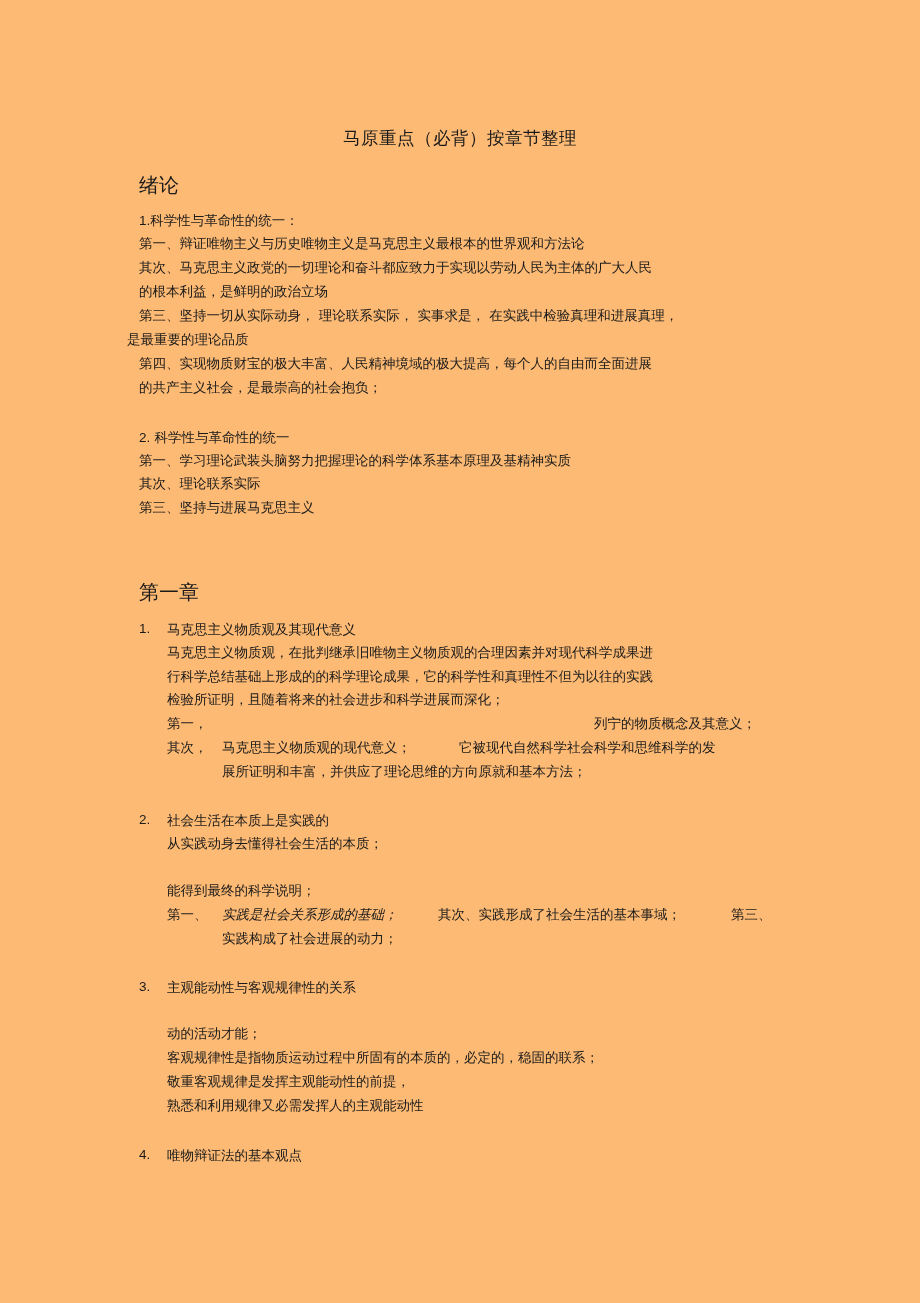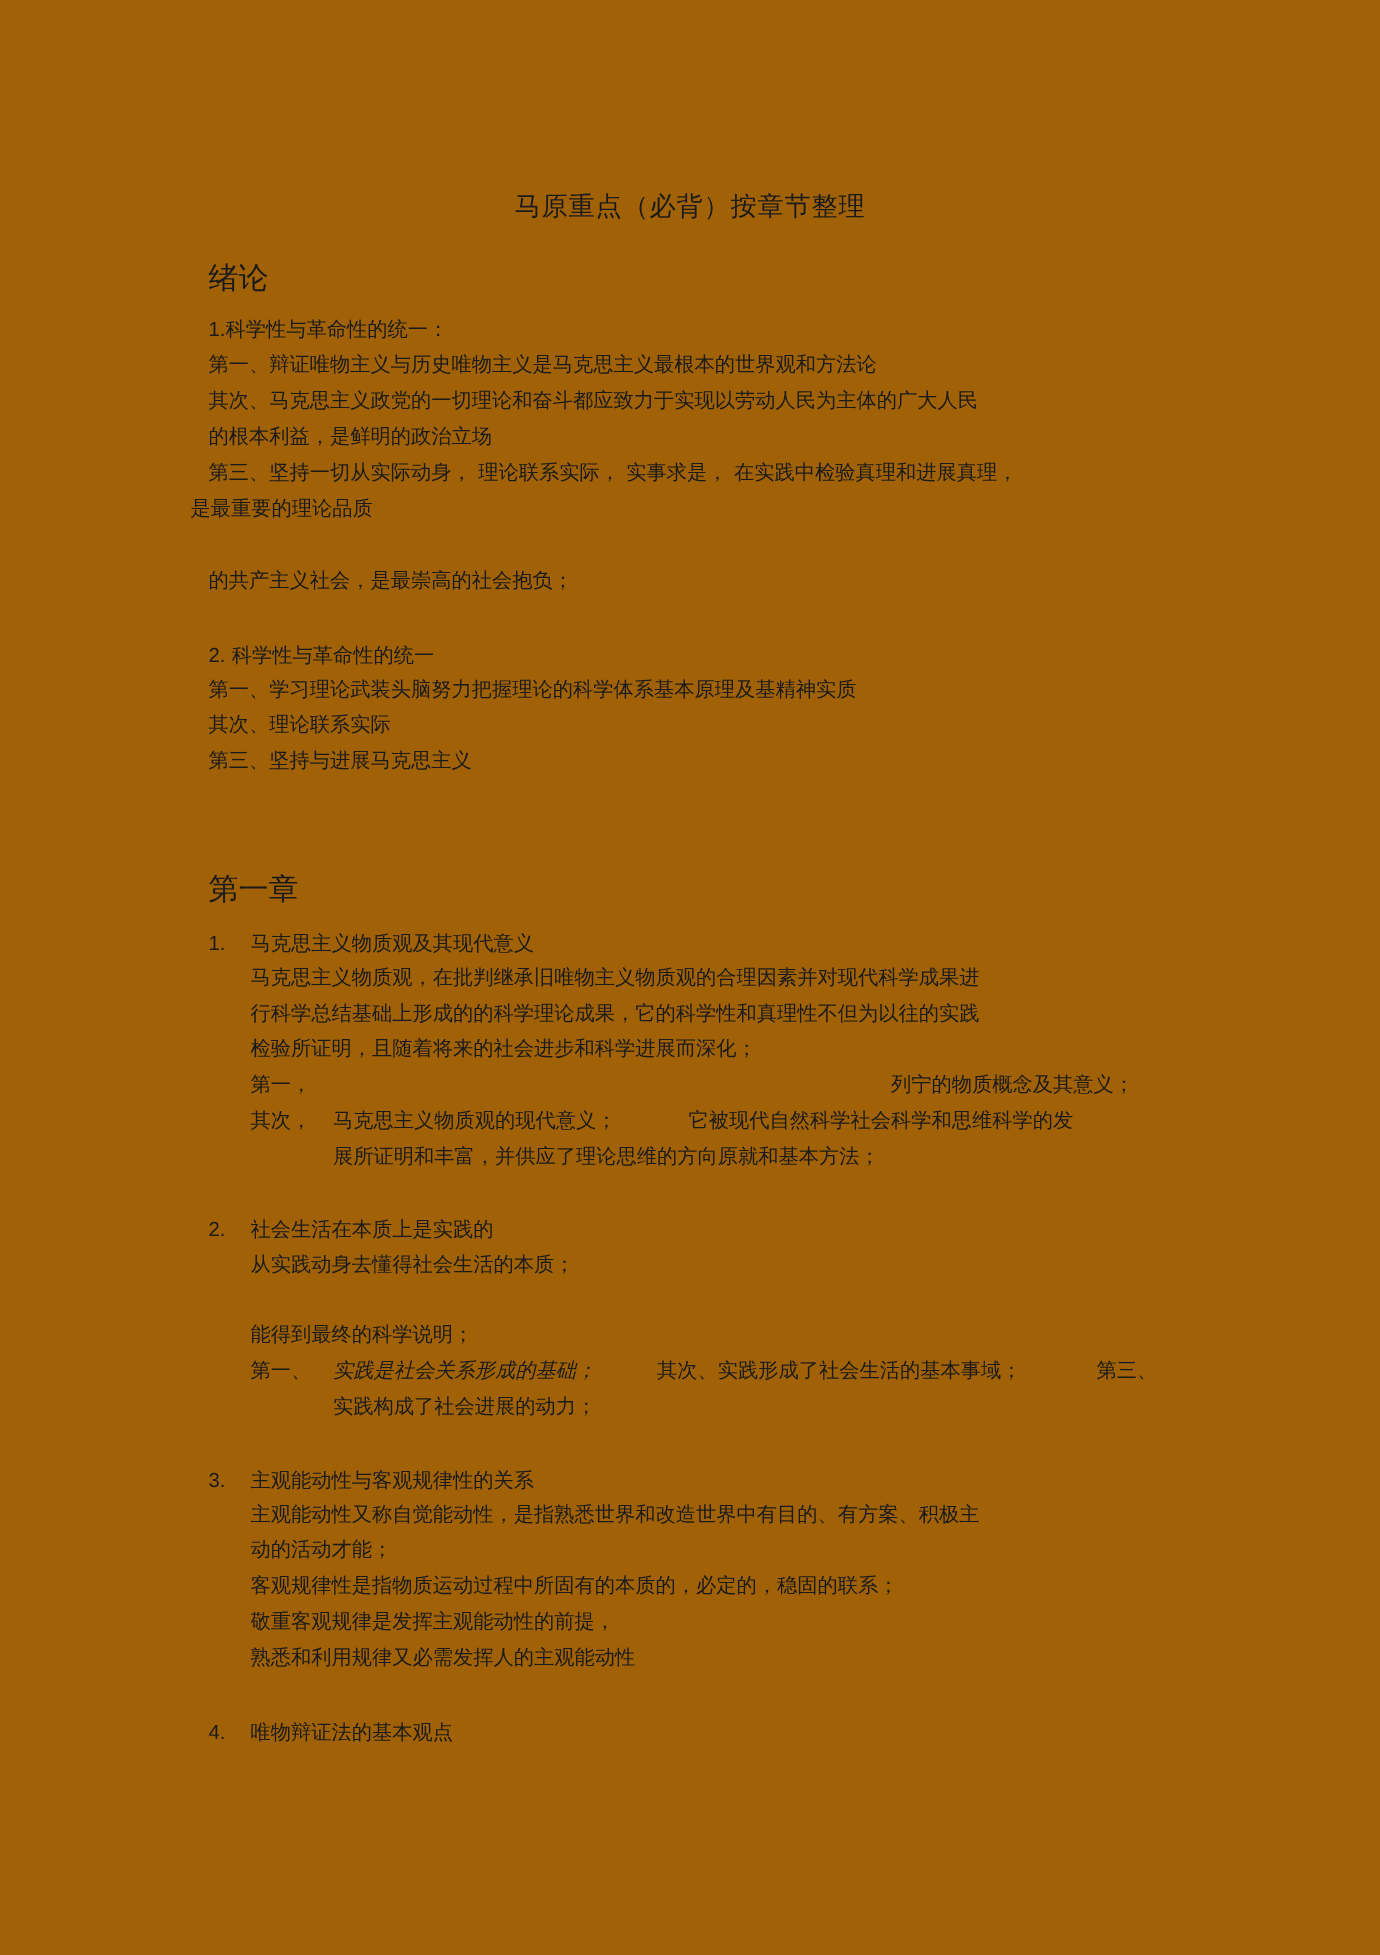--- a/index.html
+++ b/index.html
@@ -1,18 +1,18 @@
 <!DOCTYPE html>
 <html><head>
   <meta charset="utf-8">
   <style>
     html, body { margin: 0; padding: 0; background: #ffffff; }
     body { width: 920px; height: 1303px; position: relative; overflow: hidden;
            font-family: "DejaVu Serif", "Liberation Serif", serif; color: #1a1a1a; }
-    .page { position: absolute; left: 0; top: 0; width: 920px; height: 1303px; background: #a16207; }
+    .page { position: absolute; left: 0; top: 0; width: 920px; height: 1303px; background: #fdba74; }
     .ln { position: absolute; white-space: nowrap; font-size: 13.5px; line-height: 18px; }
     .title { position: absolute; left: 0; width: 920px; top: 126px; text-align: center;
              font-size: 17.5px; line-height: 24px; letter-spacing: 0.5px; }
     .h1 { position: absolute; font-size: 20px; line-height: 24px; }
     .num { font-family: "Liberation Sans", "DejaVu Sans", sans-serif; }
     .abs { position: absolute; white-space: nowrap; font-size: 13.5px; line-height: 18px; }
   </style>
 </head>
 <body>
 
@@ -21,20 +21,21 @@
   <div class="title">马原重点（必背）按章节整理</div>
 
   <div class="h1" style="left:139px; top:173px;">绪论</div>
 
   <div class="ln" style="left:139px; top:211px;"><span class="num">1.科学性与革命性的统一：</span></div>
   <div class="ln" style="left:139px; top:234px;">第一、辩证唯物主义与历史唯物主义是马克思主义最根本的世界观和方法论</div>
   <div class="ln" style="left:139px; top:258px;">其次、马克思主义政党的一切理论和奋斗都应致力于实现以劳动人民为主体的广大人民</div>
   <div class="ln" style="left:139px; top:282px;">的根本利益，是鲜明的政治立场</div>
   <div class="ln" style="left:139px; top:306px;">第三、坚持一切从实际动身，  理论联系实际，  实事求是，  在实践中检验真理和进展真理，</div>
   <div class="ln" style="left:127px; top:330px;text-align:right;">是最重要的理论品质</div>
+  <div class="ln" style="left:139px; top:354px;">第四、实现物质财宝的极大丰富、人民精神境域的极大提高，每个人的自由而全面进展</div>
   <div class="ln" style="left:139px; top:378px;">的共产主义社会，是最崇高的社会抱负；</div>
 
   <div class="ln" style="left:139px; top:428px;">
     <span class="num">2.</span>
     <span>科学性与革命性的统一</span>
   </div>
   <div class="ln" style="left:139px; top:451px;">第一、学习理论武装头脑努力把握理论的科学体系基本原理及基精神实质</div>
   <div class="ln" style="left:139px; top:474px;">其次、理论联系实际</div>
   <div class="ln" style="left:139px; top:498px;">第三、坚持与进展马克思主义</div>
 
@@ -57,21 +58,20 @@
   <div class="abs" style="left:167px; top:834px;">从实践动身去懂得社会生活的本质；</div>
   <div class="abs" style="left:167px; top:881px;">能得到最终的科学说明；</div>
   <div class="abs" style="left:167px; top:905px;">第一、</div>
   <div class="abs" style="left:222px; top:905px;font-style:italic;">实践是社会关系形成的基础；</div>
   <div class="abs" style="left:438px; top:905px;">其次、实践形成了社会生活的基本事域；</div>
   <div class="abs" style="left:731px; top:905px;">第三、</div>
   <div class="abs" style="left:222px; top:929px;">实践构成了社会进展的动力；</div>
 
   <div class="abs num" style="left:139px; top:978px;">3.</div>
   <div class="abs" style="left:167px; top:978px;">主观能动性与客观规律性的关系</div>
-  <div class="abs" style="left:167px; top:1001px;">主观能动性又称自觉能动性，是指熟悉世界和改造世界中有目的、有方案、积极主</div>
   <div class="abs" style="left:167px; top:1024px;">动的活动才能；</div>
   <div class="abs" style="left:167px; top:1048px;">客观规律性是指物质运动过程中所固有的本质的，必定的，稳固的联系；</div>
   <div class="abs" style="left:167px; top:1072px;">敬重客观规律是发挥主观能动性的前提，</div>
   <div class="abs" style="left:167px; top:1096px;">熟悉和利用规律又必需发挥人的主观能动性</div>
 
   <div class="abs num" style="left:139px; top:1146px;">4.</div>
   <div class="abs" style="left:167px; top:1146px;">唯物辩证法的基本观点</div>
 
 </div>
 

